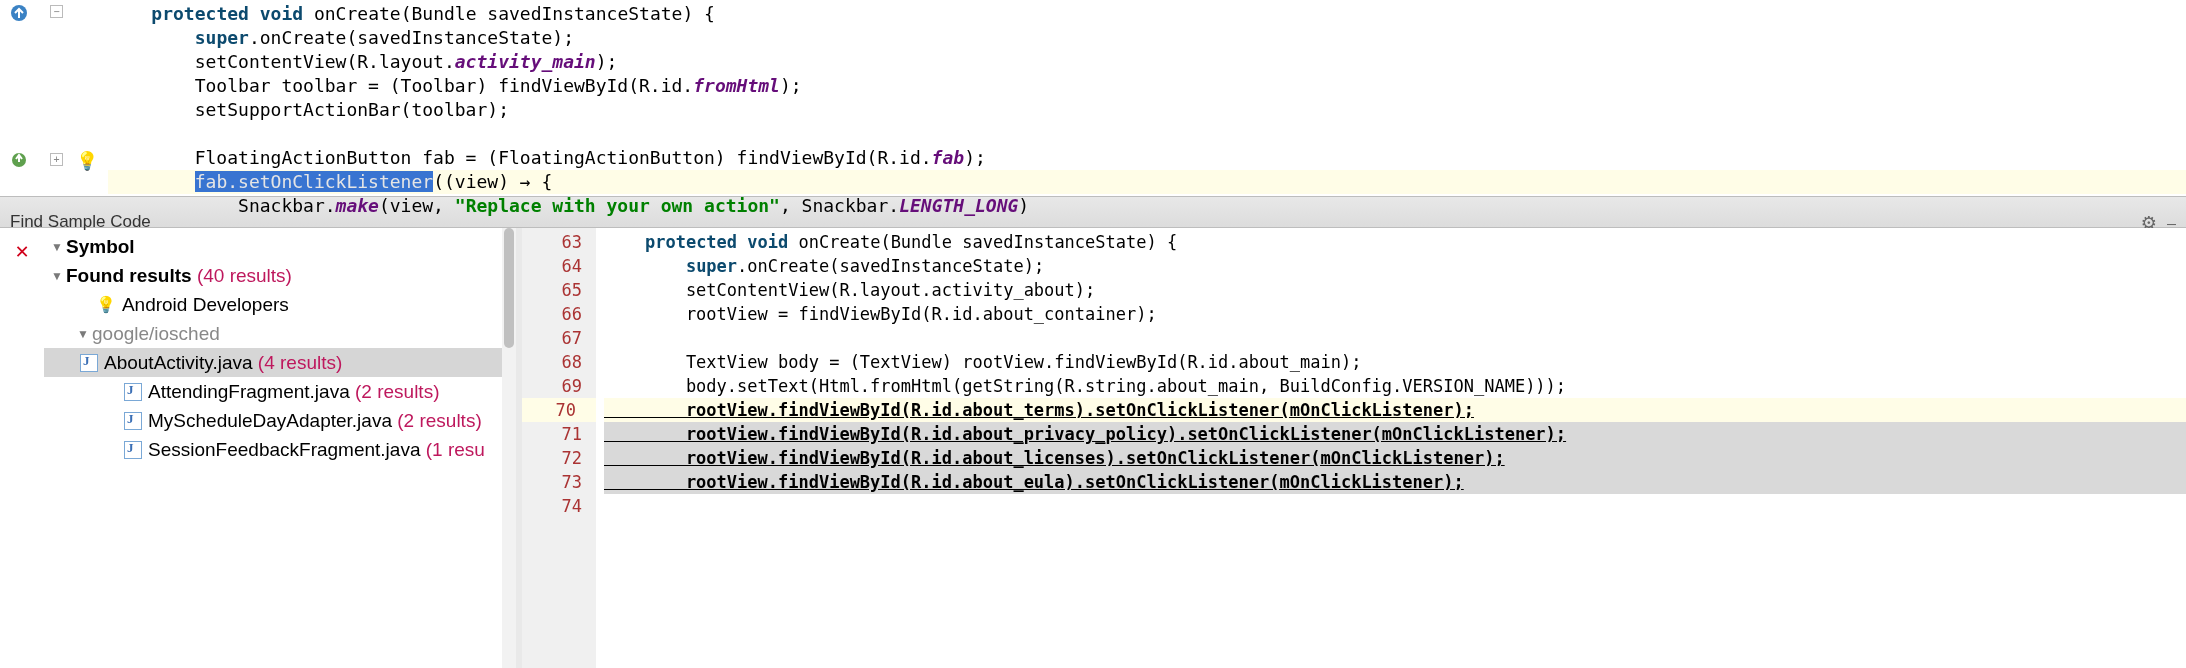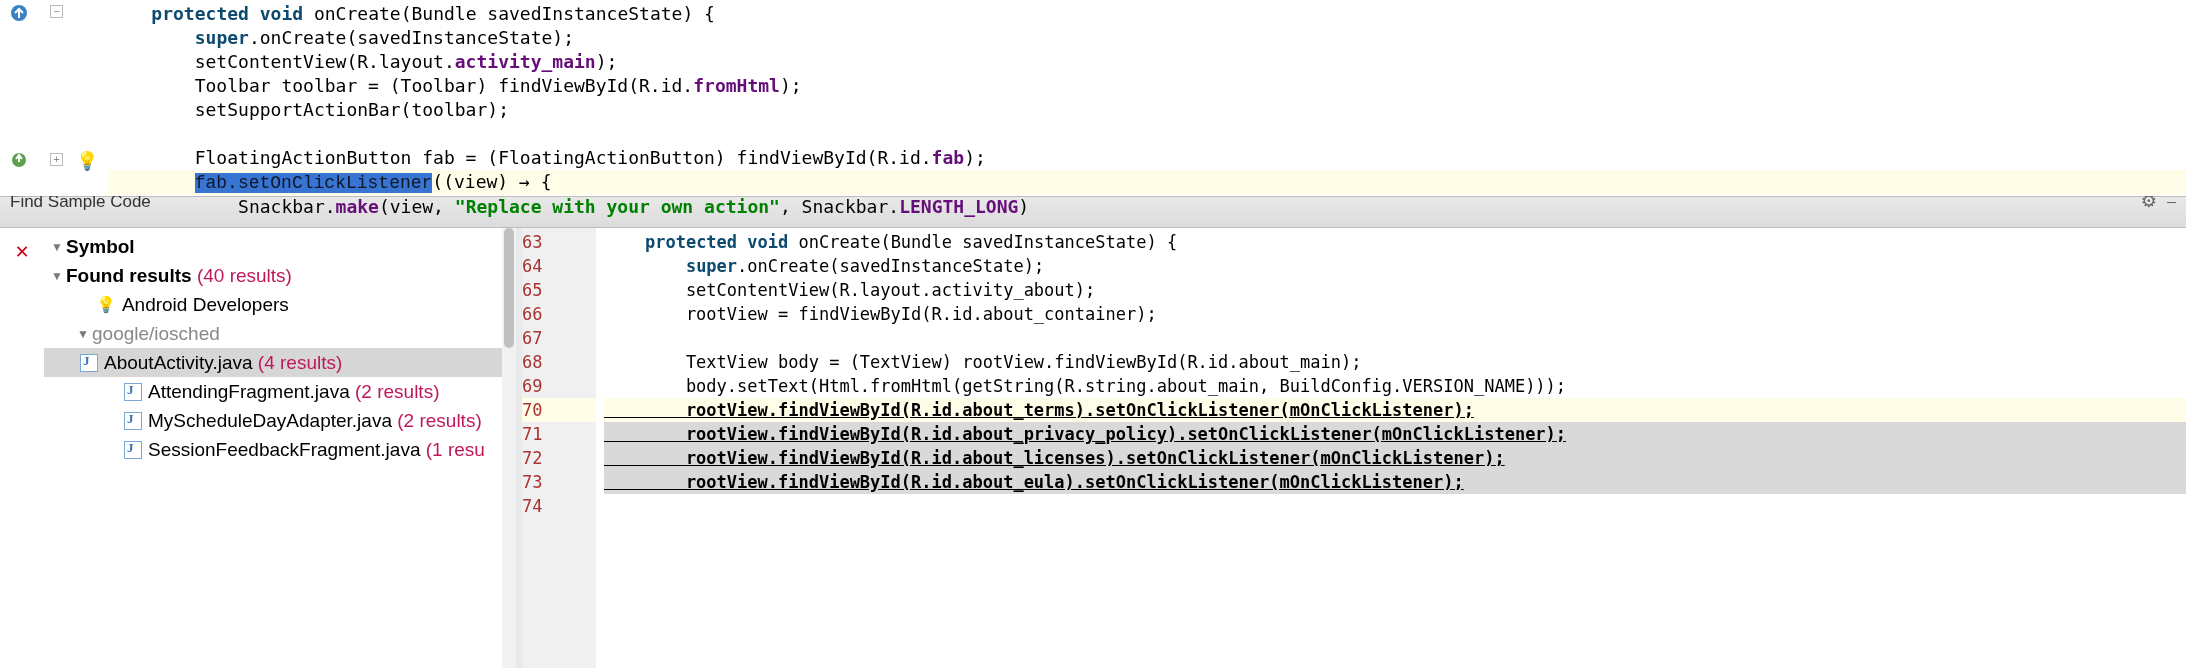--- a/index.html
+++ b/index.html
@@ -7,45 +7,45 @@
   .root { width:2186px; height:668px; display:flex; flex-direction:column; }
   .editor-top { flex:0 0 auto; background:#fff; position:relative; }
   .gutter-top { position:absolute; left:0; top:0; width:100px; height:100%; }
   .gutter-icon { position:absolute; width:18px; height:18px; }
   .override-icon circle { fill:#3b82c4; }
   .override-icon path { stroke:#fff; stroke-width:2; fill:none; }
   .fold-icon { border:1px solid #bbb; background:#fff; width:13px; height:13px; display:flex; align-items:center; justify-content:center; font-size:10px; color:#888; cursor:pointer; }
   .bulb { color:#f5a623; font-size:18px; }
   .code-top { padding-left:108px; line-height:24px; white-space:pre; padding-top:2px; }
   .kw { color:#0c4a6e; font-weight:bold; }
-  .ital-purple { color:#660e7a; font-weight:bold; }
+  .ital-purple { color:#660e7a; font-style:italic; font-weight:bold; }
   .str { color:#008000; font-weight:bold; }
   .hl-line { background:#fffde7; display:inline-block; width:calc(100% - 0px); }
-  .sel { background:#3874d1; color:#0f172a;font-family:Liberation Mono, monospace; }
-  .panel-title { background:linear-gradient(#e8e8e8,#dcdcdc); border-top:1px solid #bdbdbd; border-bottom:1px solid #bdbdbd; height:28px; display:flex; align-items:flex-end; padding:15px 10px; font-family:-apple-system,"Segoe UI",sans-serif; font-size:17px; color:#333; justify-content:space-between; }
+  .sel { background:#3874d1; color:#e5e5e5; }
+  .panel-title { background:linear-gradient(#e8e8e8,#dcdcdc); border-top:1px solid #bdbdbd; border-bottom:1px solid #bdbdbd; height:28px; display:flex; align-items:flex-start; padding:15px 10px; font-family:-apple-system,"Segoe UI",sans-serif; font-size:17px; color:#333; justify-content:space-between; }
   .panel-title .gear { color:#666; font-size:18px; cursor:pointer; }
   .panel-body { flex:1; display:flex; overflow:hidden; }
   .close-col { width:44px; display:flex; justify-content:center; padding-top:10px; }
   .close-x { color:#d0021b; font-size:22px; font-weight:bold; cursor:pointer; }
   .tree { flex:0 0 478px; border-right:6px solid #e9e9e9; font-family:-apple-system,"Segoe UI",sans-serif; font-size:19px; overflow:hidden; padding-top:4px; position:relative; }
   .tree .scrollbar { position:absolute; right:0; top:0; width:14px; height:100%; background:#f2f2f2; }
   .tree .scrollbar .thumb { position:absolute; top:0; left:2px; width:10px; height:120px; background:#c0c0c0; border-radius:5px; }
   .tree-row { display:flex; align-items:center; height:29px; padding-left:6px; white-space:nowrap; cursor:pointer; }
   .tree-row.selected { background:#d6d6d6; }
   .tri { display:inline-block; width:14px; text-align:center; color:#7a7a7a; font-size:12px; margin-right:2px; }
   .bold { font-weight:bold; }
   .muted { color:#be185d; }
   .small-bulb { color:#f5a623; font-size:16px; margin-right:6px; }
   .java-ico { display:inline-block; width:18px; height:18px; margin-right:6px; position:relative; }
   .java-ico::before { content:""; position:absolute; inset:0; background:#fff; border:1px solid #7aa8d6; }
   .java-ico::after { content:"J"; position:absolute; left:3px; top:-1px; font-size:13px; color:#3b6fb5; font-family:serif; font-weight:bold; }
   .search-ico { display:inline-block; width:18px; height:18px; margin-right:6px; position:relative; }
   .search-ico svg { width:18px; height:18px; }
   .sample { flex:1; display:flex; background:#fff; overflow:hidden; }
-  .sample-gutter { width:74px; background:#f0f0f0; text-align:left; padding-right:14px; line-height:24px; color:#a33; font-family:Menlo,Consolas,monospace; font-size:17px; padding-top:2px; }
+  .sample-gutter { width:74px; background:#f0f0f0; text-align:right; padding-right:14px; line-height:24px; color:#a33; font-family:Menlo,Consolas,monospace; font-size:17px; padding-top:2px; }
   .sample-gutter .cur { background:#fffde7; display:block; margin-right:-14px; padding-right:20px; }
   .sample-code { flex:1; line-height:24px; white-space:pre; font-family:Menlo,Consolas,monospace; font-size:17px; padding-top:2px; padding-left:8px; }
   .sample-code .hlrow { background:#d9d9d9; display:inline-block; width:100%; }
   .sample-code .cur { background:#fffde7; display:inline-block; width:100%; }
   .bold-code { font-weight:bold;text-decoration:underline; }
 </style>
 </head>
 <body>
 <div class="root">
 

